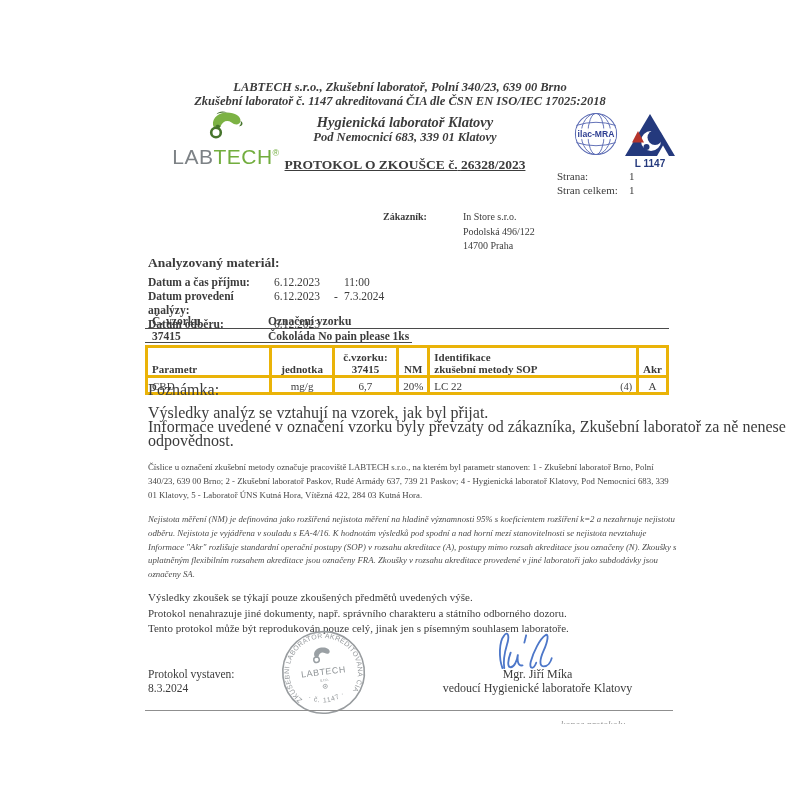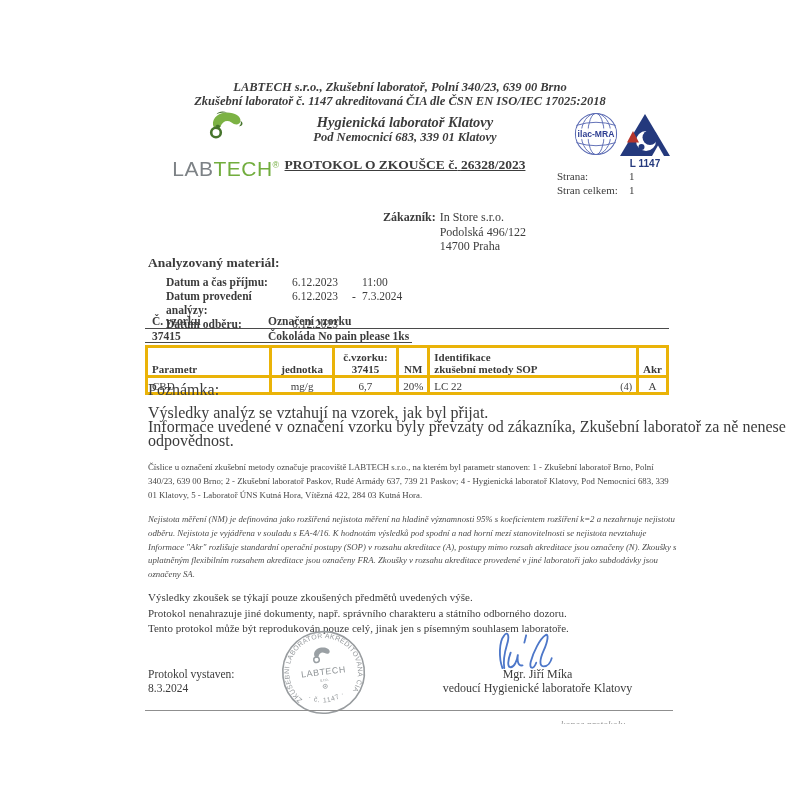--- a/index.html
+++ b/index.html
@@ -6,40 +6,40 @@
   .page {
     position:relative; width:800px; height:724px; background:#ffffff;
     font-family:"Liberation Serif", serif; color:#3c3c3c; overflow:hidden;
   }
   
   .masthead { position:absolute; top:80px; left:110px; width:580px; text-align:center;
               font-weight:bold; font-style:italic; font-size:12.5px; line-height:14px; }
   
   .logo-block { position:absolute; top:110px; left:160px; width:132px; text-align:center; }
   .logo-word { font-family:"Liberation Sans", sans-serif; font-size:21px; letter-spacing:0.5px;
-               color:#7d8286; margin-top:13px; font-weight:400; }
+               color:#7d8286; margin-top:1px; font-weight:400; }
   .logo-word .tech { color:#72ad3e; }
   .logo-word sup { font-size:9px; color:#72ad3e; }
   
   .center-head { position:absolute; top:114px; left:252px; width:306px; text-align:center; }
   .center-head .labname { font-size:14.5px; font-weight:bold; font-style:italic; line-height:16px; }
   .center-head .labaddr { font-size:12.5px; font-weight:bold; font-style:italic; line-height:14px; }
   .protocol-title { margin-top:13px; font-size:13.5px; font-weight:bold; text-decoration:underline; }
   
-  .marks { position:absolute; top:112px; left:574px; display:flex; align-items:flex-start; }
+  .marks { position:absolute; top:112px; left:574px; display:flex; gap:5px; align-items:flex-start; }
   .pages { position:absolute; top:169px; left:557px; width:130px; font-size:11px; line-height:14px; }
   .pages .row { display:flex; }
   .pages .lbl { width:72px; }
   
-  .customer { position:absolute; top:210px; left:383px; font-size:12px; line-height:14.5px; display:flex; }
+  .customer { position:absolute; top:210px; left:383px; font-size:10px; line-height:14.5px; display:flex;gap:32px; }
   .customer .lbl { font-weight:bold; margin-right:4px; }
   
   .material { position:absolute; top:255px; left:148px; }
   .material h2 { font-size:13.5px; margin:0 0 4px 0; }
-  .material .row { display:flex; font-size:11.5px; line-height:14px;margin-left:18px; }
+  .material .row { display:flex; font-size:11.5px; line-height:14px; }
   .material .lbl { width:126px; font-weight:bold; }
   .material .d1 { width:54px; }
   .material .sep { width:16px; text-align:center; }
   
   .sampleblock { position:absolute; top:315px; left:145px; width:524px; font-size:11.5px; }
   .srow1 { display:flex; font-weight:bold; padding:0 0 1px 7px; border-bottom:1px solid #4a4a4a; }
   .srow1 .c1 { width:116px; }
   .srow2 { position:relative; display:flex; font-weight:bold; padding:1px 0 1px 7px; }
   .srow2 .c1 { width:116px; }
   .srow2::after { content:""; position:absolute; left:0; bottom:0; width:51%; border-bottom:1px solid #4a4a4a; }

